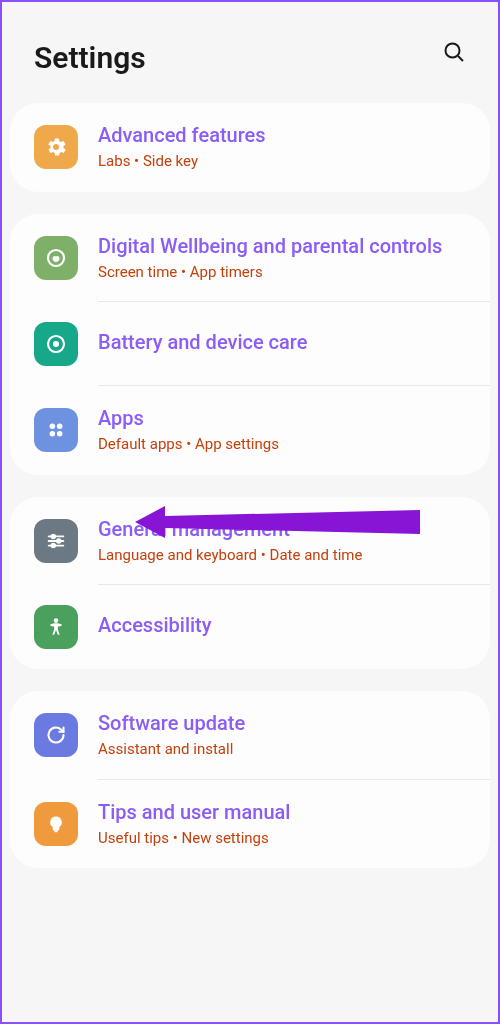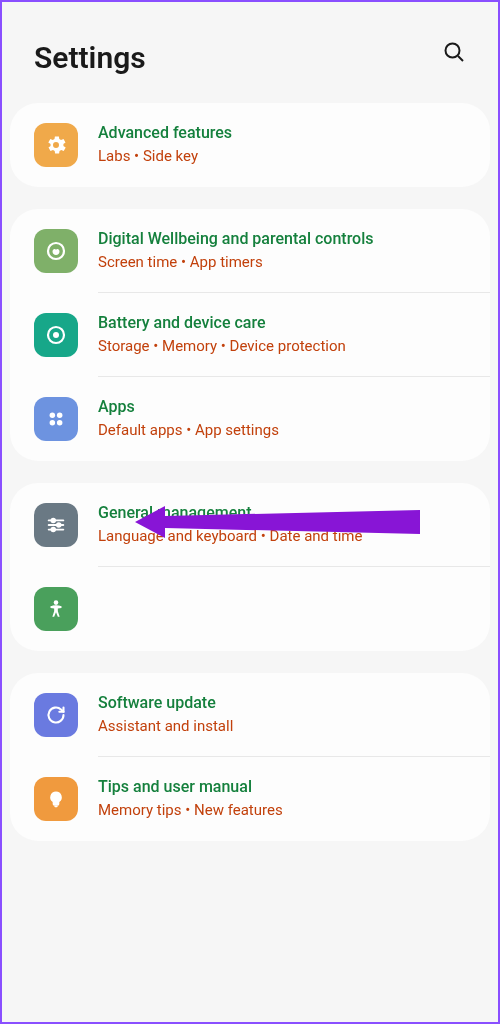--- a/index.html
+++ b/index.html
@@ -53,23 +53,23 @@
       height: 44px;
       border-radius: 12px;
       display: flex;
       align-items: center;
       justify-content: center;
       margin-right: 20px;
       flex-shrink: 0;
     }
     .item-text { flex: 1; }
     .item-title {
-      font-size: 16px;
+      font-size: 20px;
       font-weight: 500;
-      color: #15803d;
+      color: #8b5cf6;
       line-height: 1.25;
       margin-bottom: 4px;
     }
     .item-sub {
       font-size: 15px;
       color: #c2410c;
       line-height: 1.3;
     }
     .arrow-annotation {
       position: absolute;
@@ -120,21 +120,20 @@
   </div>
   <div class="item">
     <div class="icon-wrap" style="background:#17a789">
       <svg width="24" height="24" viewBox="0 0 24 24" fill="none" stroke="#fff" stroke-width="2.2">
           <circle cx="12" cy="12" r="8"></circle>
           <circle cx="12" cy="12" r="3" fill="#fff" stroke="none"></circle>
         </svg>
     </div>
     <div class="item-text">
       <div class="item-title">Battery and device care</div>
-      <div class="item-sub">Storage  •  Memory  •  Device protection</div>
     </div>
   </div>
   <div class="item">
     <div class="icon-wrap" style="background:#6d93e0">
       <svg width="22" height="22" viewBox="0 0 24 24" fill="#fff">
           <circle cx="8" cy="8" r="3"></circle>
           <circle cx="16" cy="8" r="3"></circle>
           <circle cx="8" cy="16" r="3"></circle>
           <circle cx="16" cy="16" r="3"></circle>
         </svg>
@@ -164,20 +163,21 @@
     </div>
   </div>
   <div class="item">
     <div class="icon-wrap" style="background:#4aa05c">
       <svg width="22" height="22" viewBox="0 0 24 24" fill="#fff">
           <circle cx="12" cy="5" r="2.5"></circle>
           <path d="M12 8c-3 0-6 1-6 1v2l4 .5v3l-2 6h2l2-5 2 5h2l-2-6v-3l4-.5V9s-3-1-6-1z"></path>
         </svg>
     </div>
     <div class="item-text">
+      <div class="item-title">Accessibility</div>
     </div>
   </div>
 </div>
 
 <div class="group">
   <div class="item">
     <div class="icon-wrap" style="background:#6a7ae0">
       <svg width="20" height="20" viewBox="0 0 24 24" fill="none" stroke="#fff" stroke-width="2.5" stroke-linecap="round">
           <path d="M21 12a9 9 0 11-3-6.7L21 8"></path>
           <path d="M21 3v5h-5"></path>
@@ -190,21 +190,21 @@
   </div>
   <div class="item">
     <div class="icon-wrap" style="background:#f09a3e">
       <svg width="20" height="20" viewBox="0 0 24 24" fill="#fff">
           <path d="M12 3a7 7 0 00-4 12.7V18a2 2 0 002 2h4a2 2 0 002-2v-2.3A7 7 0 0012 3z"></path>
           <rect x="10" y="20" width="4" height="2" rx="1"></rect>
         </svg>
     </div>
     <div class="item-text">
       <div class="item-title">Tips and user manual</div>
-      <div class="item-sub">Memory tips  •  New features</div>
+      <div class="item-sub">Useful tips  •  New settings</div>
     </div>
   </div>
 </div>
 
 <svg class="arrow-annotation" viewBox="0 0 290 40">
   <defs>
     <linearGradient id="arrGrad" x1="0" y1="0" x2="1" y2="0">
       <stop offset="0%" stop-color="#8815d6"></stop>
       <stop offset="100%" stop-color="#8815d6"></stop>
     </linearGradient>

